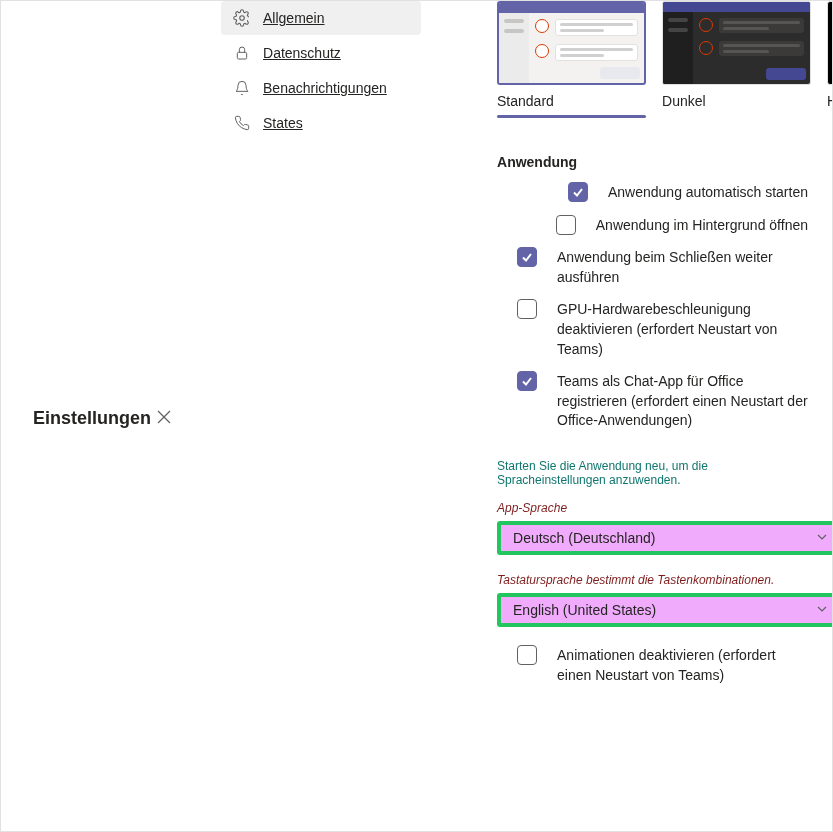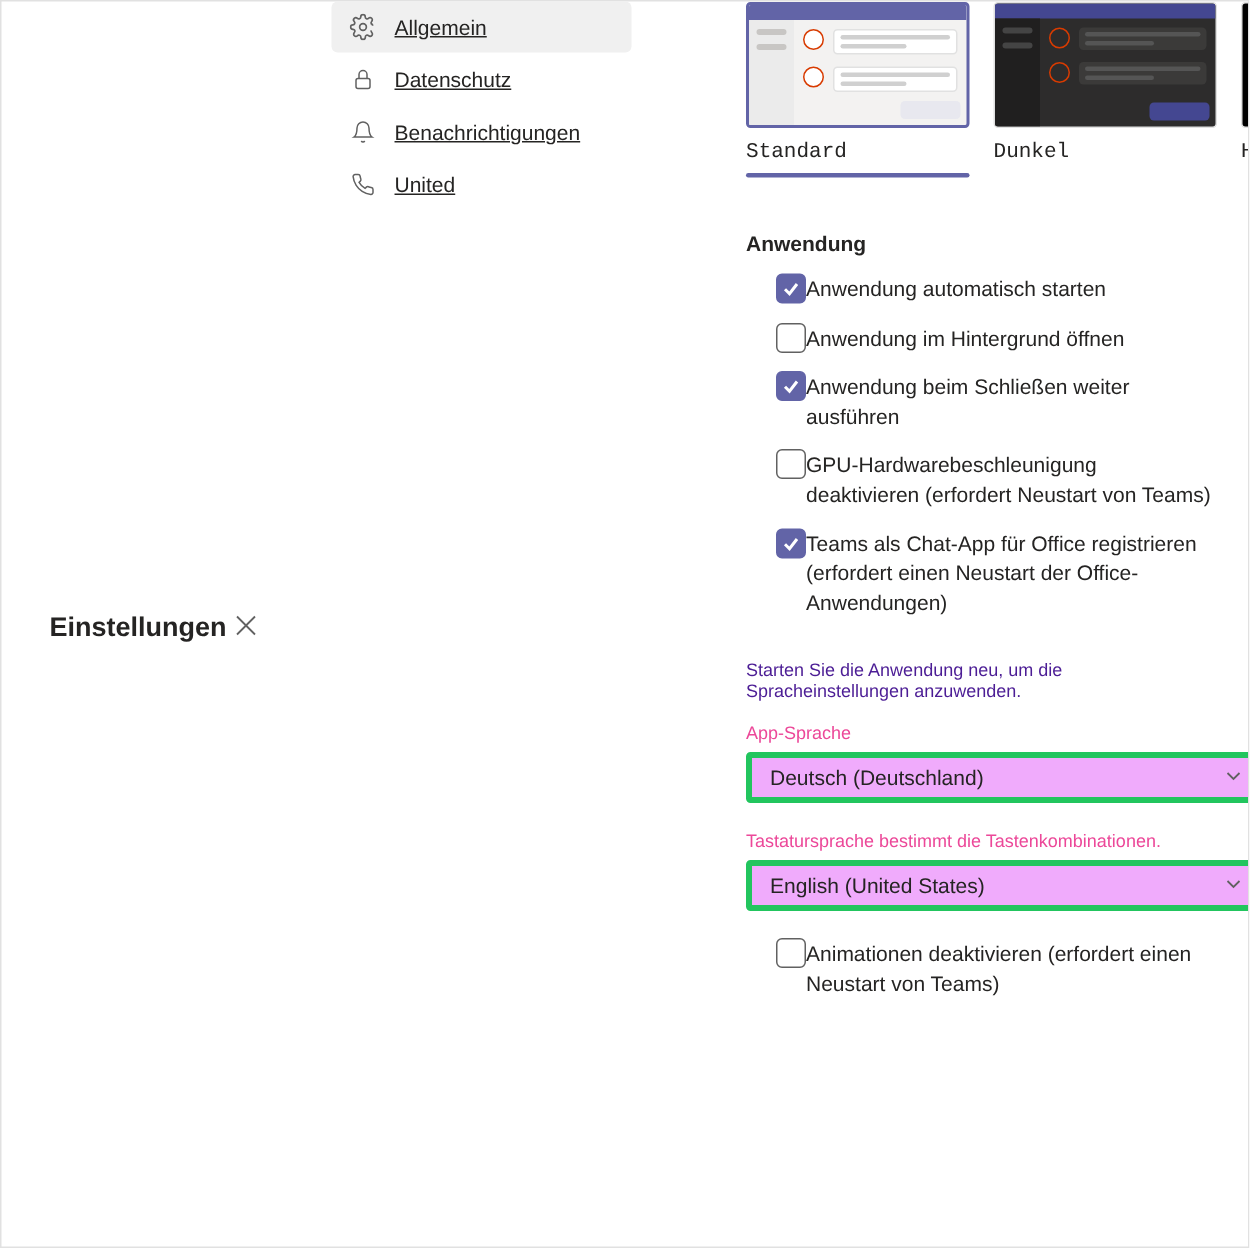--- a/index.html
+++ b/index.html
@@ -9,21 +9,21 @@
 .titlebar h1 { font-size: 18px; font-weight: 700; }
 .close-btn { background: none; border: none; cursor: pointer; padding: 6px; color: #616161; }
 .body { display: flex; flex: 1; overflow: hidden; }
 .sidebar { width: 240px; padding: 0 20px 0 20px; text-decoration: underline; }
 .sidebar-item { display: flex; align-items: center; gap: 12px; padding: 8px 12px; border-radius: 4px; cursor: pointer; color: #252423; font-size: 14px; margin-bottom: 1px; }
 .sidebar-item.active { background: #f0f0f0; font-weight: 400; }
 .sidebar-item .nav-icon { width: 18px; height: 18px; display: inline-flex; align-items: center; justify-content: center; color: #616161; flex-shrink: 0; }
 .content { flex: 1; padding: 0 24px 24px 56px; overflow-y: auto; }
 .section-heading { font-size: 14px; font-weight: 700; margin-bottom: 12px; }
 .theme-row { display: flex; gap: 16px; margin-bottom: 36px; }
-.theme-card { width: 149px; cursor: pointer; font-family: Liberation Mono, monospace; }
+.theme-card { width: 149px; cursor: pointer; }
 .theme-thumb { width: 149px; height: 84px; border: 1px solid #e1e1e1; border-radius: 3px; position: relative; overflow: hidden; }
 .theme-card.selected .theme-thumb { border: 2px solid #6264a7; }
 .theme-card.selected::after { content: ""; display: block; height: 3px; background: #6264a7; margin-top: 6px; border-radius: 2px; }
 .theme-label { font-size: 14px; margin-top: 8px; color: #252423; }
 
 .thumb-light { background: #f3f2f1; }
 .thumb-light .tl-top { height: 10px; background: #6264a7; }
 .thumb-light .tl-side { position: absolute; left: 0; top: 10px; bottom: 0; width: 30px; background: #ebebeb; }
 .thumb-light .tl-side::before, .thumb-light .tl-side::after { content: ""; display:block; height:4px; background:#c8c6c4; margin:6px 5px; border-radius:2px; }
 .thumb-light .tl-chat { position: absolute; left: 36px; top: 16px; right: 6px; }
@@ -51,30 +51,30 @@
 .thumb-hc .hc-side div { height:4px; background:#ffff00; margin:6px 5px; border-radius:1px; }
 .thumb-hc .hc-chat { position:absolute; left:36px; top:10px; right:6px; }
 .thumb-hc .hc-row { display:flex; gap:6px; margin-bottom:8px; }
 .thumb-hc .hc-av { width:14px; height:14px; border:1.5px solid #ffff00; border-radius:50%; flex-shrink:0; }
 .thumb-hc .hc-lines { flex:1; border:1px solid #fff; padding:3px 4px; }
 .thumb-hc .hc-lines div { height:3px; background:#fff; margin-bottom:3px; }
 .thumb-hc .hc-lines div:last-child { width:60%; margin-bottom:0; }
 .thumb-hc .hc-reply { position:absolute; right:4px; bottom:4px; width:40px; height:12px; border:1px solid #fff; }
 
 .check-list { padding-left: 20px; margin-bottom: 28px; }
-.check-row { display:flex; align-items:flex-start; gap:0; margin-bottom:12px; }
+.check-row { display:flex; align-items:flex-start; gap:20px; margin-bottom:12px;justify-content:flex-end; }
 .chk { width:20px; height:20px; border:1.5px solid #616161; border-radius:4px; background:#fff; flex-shrink:0; display:flex; align-items:center; justify-content:center; cursor:pointer; }
 .chk.checked { background:#6264a7; border-color:#6264a7; }
 .chk.checked svg { color:#fff; }
 .chk svg { display:none; }
 .chk.checked svg { display:block; }
 .check-label { font-size:14px; line-height:1.4; padding-top:1px; }
 
-.lang-hint { font-size:12px; color:#4c1d95; margin-bottom:14px; }
-.field-label { font-size:12px; color:#ec4899; margin-bottom:6px; }
+.lang-hint { font-size:12px; color:#0f766e; margin-bottom:14px; }
+.field-label { font-size:12px; color:#7f1d1d; margin-bottom:6px;font-style:italic; }
 .select { width:345px; height:34px; border:4px solid #22c55e; background:#f0abfc; border-radius:3px; display:flex; align-items:center; justify-content:space-between; padding:0 10px 0 12px; font-size:14px; cursor:pointer; margin-bottom:18px; }
 .select .chev { color:#616161; }
 
 </style>
 </head>
 <body>
 
 <div class="window">
   <div class="titlebar">
     <h1>Einstellungen</h1>
@@ -113,21 +113,21 @@
             </svg>
         </span>
         <span>Benachrichtigungen</span>
       </div>
       <div class="sidebar-item">
         <span class="nav-icon">
           <svg width="16" height="16" viewBox="0 0 24 24" fill="none" stroke="currentColor" stroke-width="1.5">
               <path d="M22 16.92v3a2 2 0 0 1-2.18 2 19.79 19.79 0 0 1-8.63-3.07 19.5 19.5 0 0 1-6-6A19.79 19.79 0 0 1 2.12 4.18 2 2 0 0 1 4.11 2h3a2 2 0 0 1 2 1.72c.13.96.36 1.9.7 2.81a2 2 0 0 1-.45 2.11L8.09 9.91a16 16 0 0 0 6 6l1.27-1.27a2 2 0 0 1 2.11-.45c.91.34 1.85.57 2.81.7A2 2 0 0 1 22 16.92z"></path>
             </svg>
         </span>
-        <span>United</span>
+        <span>States</span>
       </div>
     </nav>
 
     <main class="content">
 
       <div class="theme-row">
         <div class="theme-card selected">
           <div class="theme-thumb thumb-light">
             <div class="tl-top"></div>
               <div class="tl-side"></div>

